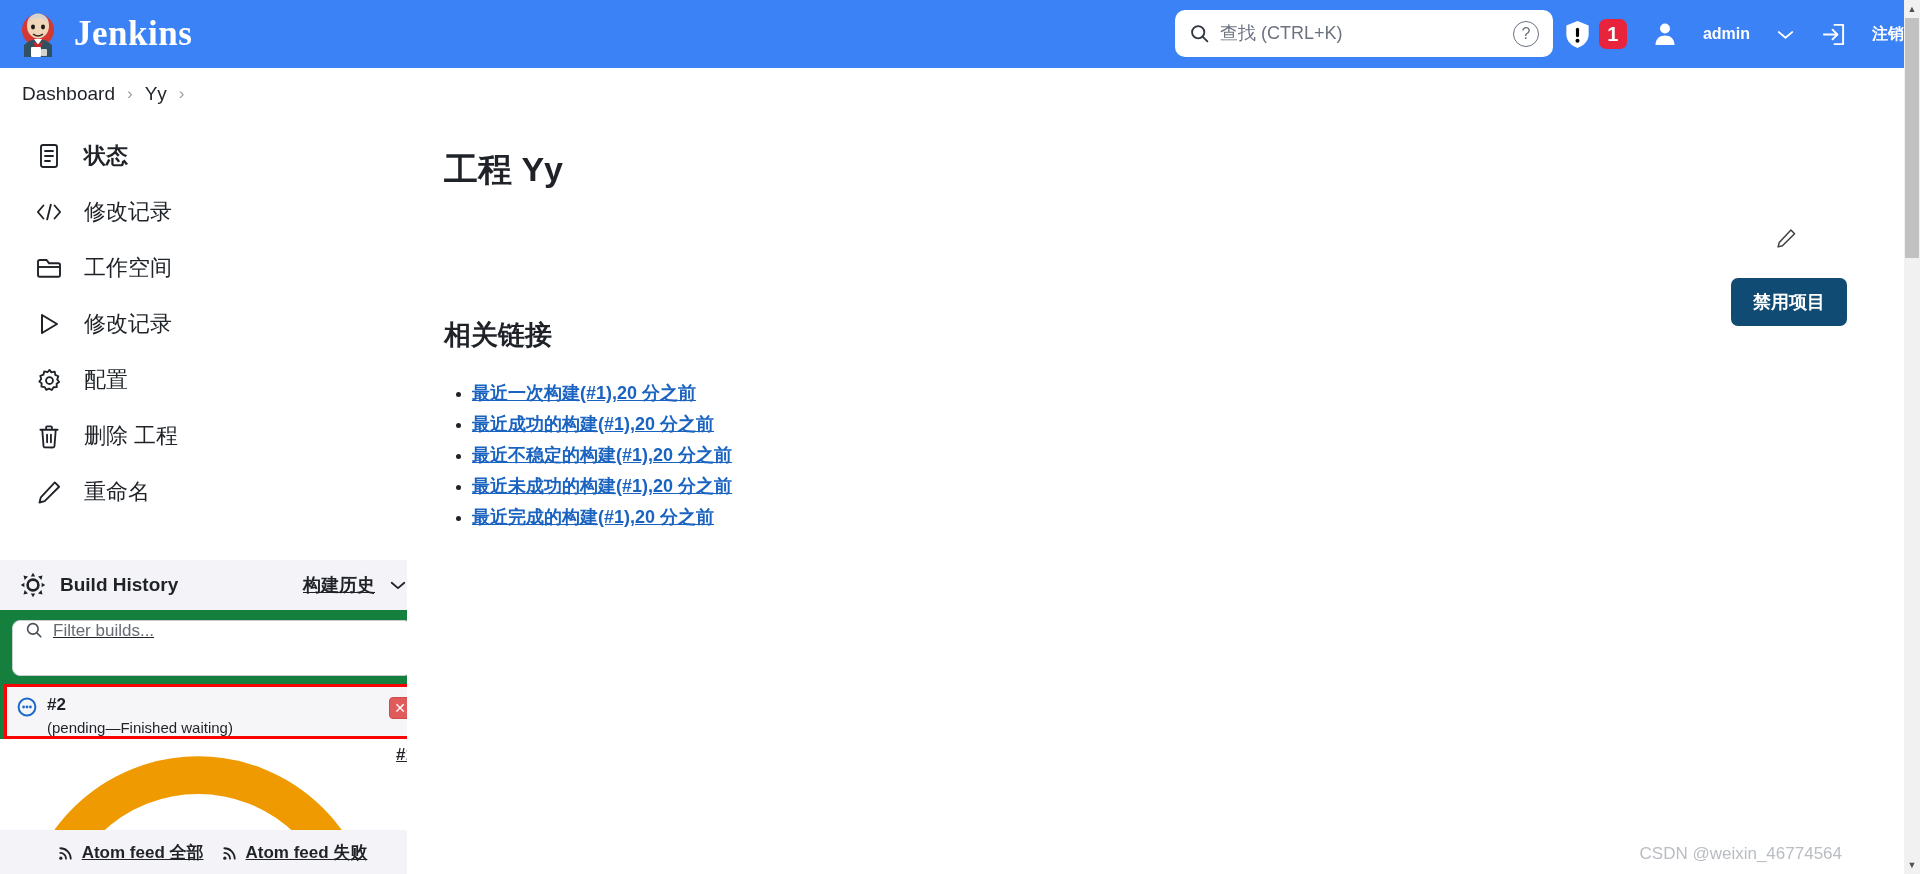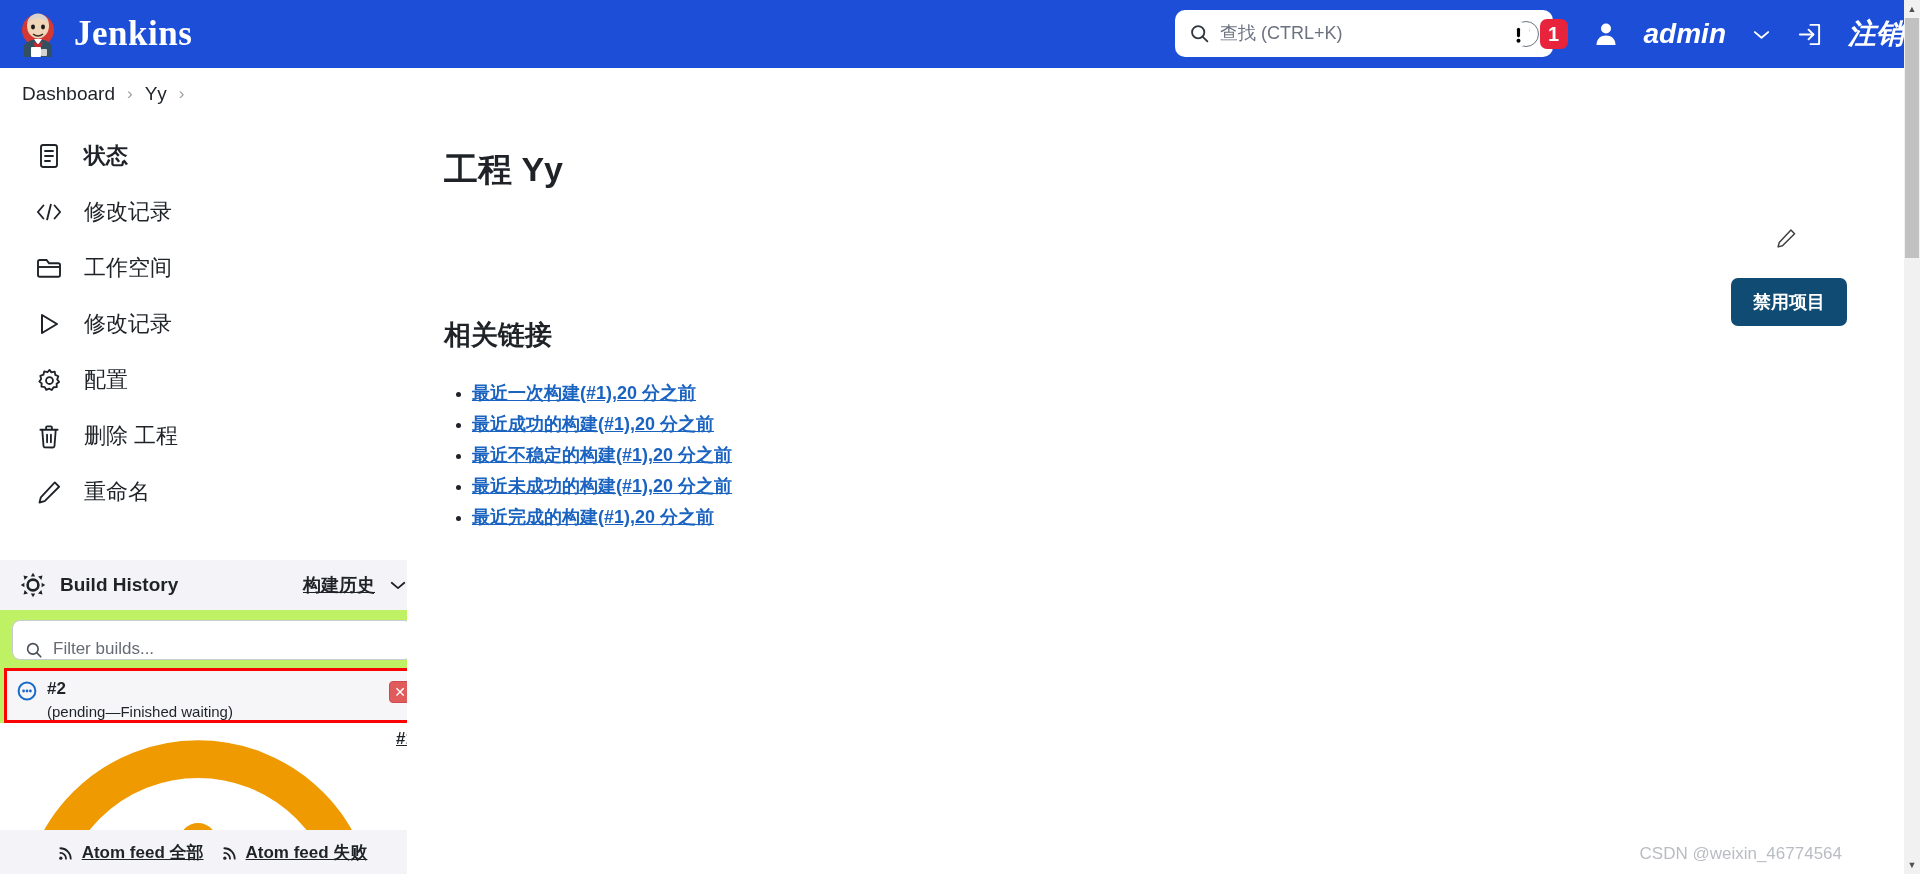--- a/index.html
+++ b/index.html
@@ -9,21 +9,21 @@
     overflow: hidden;
     background: #fff;
     font-family: "Liberation Sans", "DejaVu Sans", sans-serif;
     color: #1f2328;
   }
 
   
   .header {
     position: absolute; top: 0; left: 0;
     width: 1920px; height: 68px;
-    background: #1d4ed8;
+    background: #3b82f6;
     display: flex; align-items: center;
   }
   .brand {
     display: flex; align-items: center; gap: 14px;
     margin-left: 18px;
     height: 100%;
   }
   .jenkins-logo { width: 42px; height: 46px; flex: none; }
   .brand-name {
     color: #ffffff;
@@ -58,21 +58,21 @@
   .badge-count {
     background: #e8243c; color: #fff;
     font-size: 20px; font-weight: bold;
     border-radius: 7px;
     min-width: 28px; height: 30px;
     display: flex; align-items: center; justify-content: center;
     padding: 0 6px;
   }
   .hdr-user, .hdr-logout {
     display: flex; align-items: center; gap: 26px;
-    color: #fff; font-size: 28px; font-weight: bold; font-style: italic;
+    color: #fff; font-size: 16px; font-weight: bold;
   }
   .hdr-user { margin-left: 10px; }
   .hdr-logout { margin-left: 10px; }
 
   
   .breadcrumb-bar {
     position: absolute; top: 68px; left: 0;
     width: 1676px; height: 52px;
     background: #fff;
     display: flex; align-items: center;
@@ -96,41 +96,41 @@
     cursor: pointer;
   }
   .side-item.active .side-label { font-weight: bold; }
   .side-icon { width: 26px; height: 26px; flex: none;
     display: flex; align-items: center; justify-content: center; }
 
   
   .bh-panel {
     position: absolute; left: 0; top: 440px;
     width: 425px; height: 314px;
-    background: #bef264;
+    background: #15803d;
   }
   .bh-header {
     background: #f4f4f8;
     height: 50px; width: 425px;
     display: flex; align-items: center;
     padding: 0 18px 0 20px;
     gap: 14px;
   }
   .bh-title { font-size: 19px; font-weight: bold; color: #1f2328; flex: 1; }
   .bh-link {
     font-size: 18px; color: #1f2328; font-weight: bold;
     text-decoration: underline;
   }
   .bh-chevron { color: #1f2328; font-size: 15px; }
   .bh-filter-wrap { padding: 10px 14px 8px 12px; }
   .bh-filter {
-    width: 400px; height: 40px;
+    width: 400px; height: 56px;
     border: 1.5px solid #c9ccd4; border-radius: 8px;
     background: #fff;
-    display: flex; align-items: flex-end; padding: 0 12px;
+    display: flex; align-items: flex-start; padding: 0 12px; text-decoration: underline;
   }
   .bh-filter input {
     border: none; outline: none; background: transparent;
     font-size: 17px; color: #2f3640; margin-left: 10px; flex: 1;
     font-family: "Liberation Sans", sans-serif; padding: 0;
   }
   .bh-filter input::placeholder { color: #676b73; opacity: 1; }
 
   .build-row {
     position: relative;

